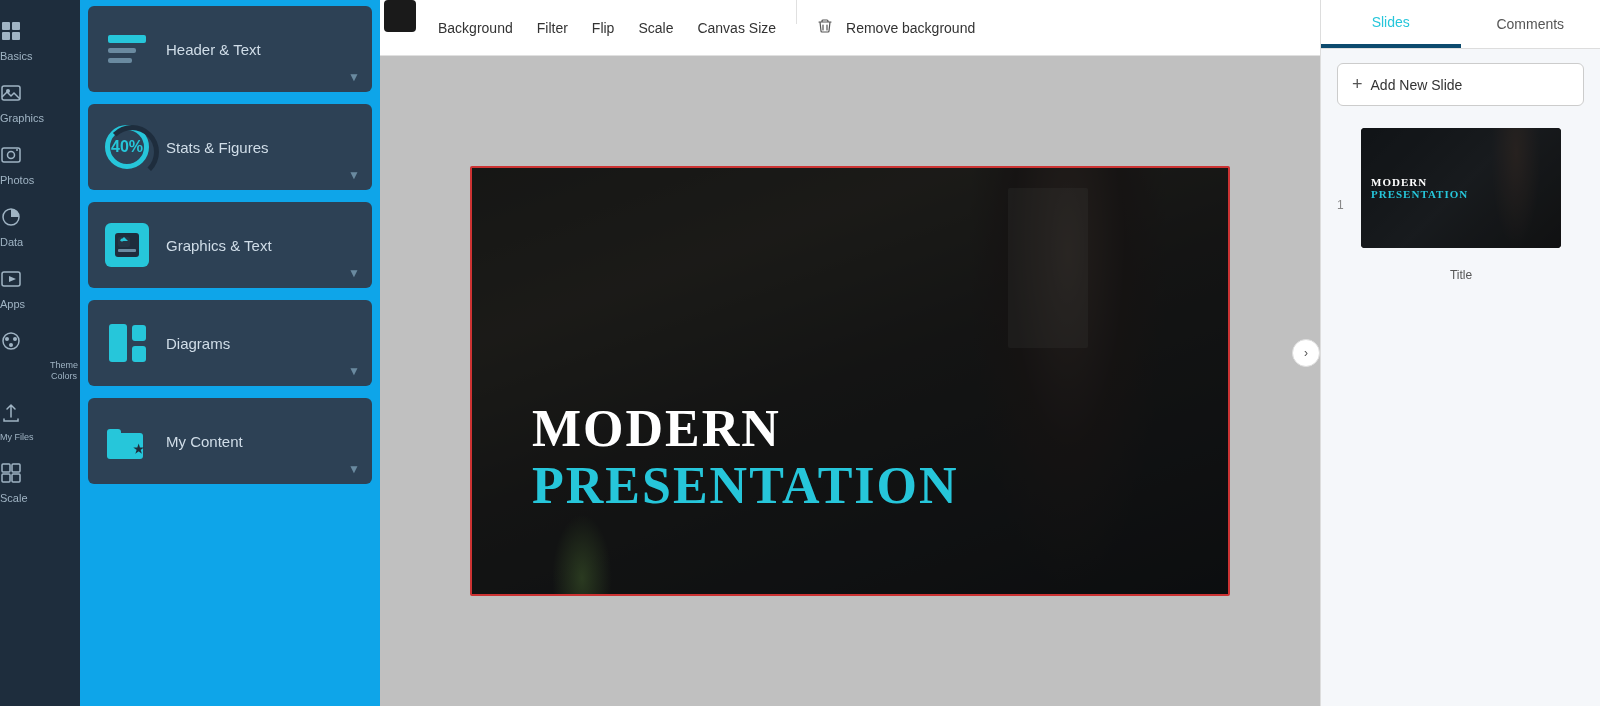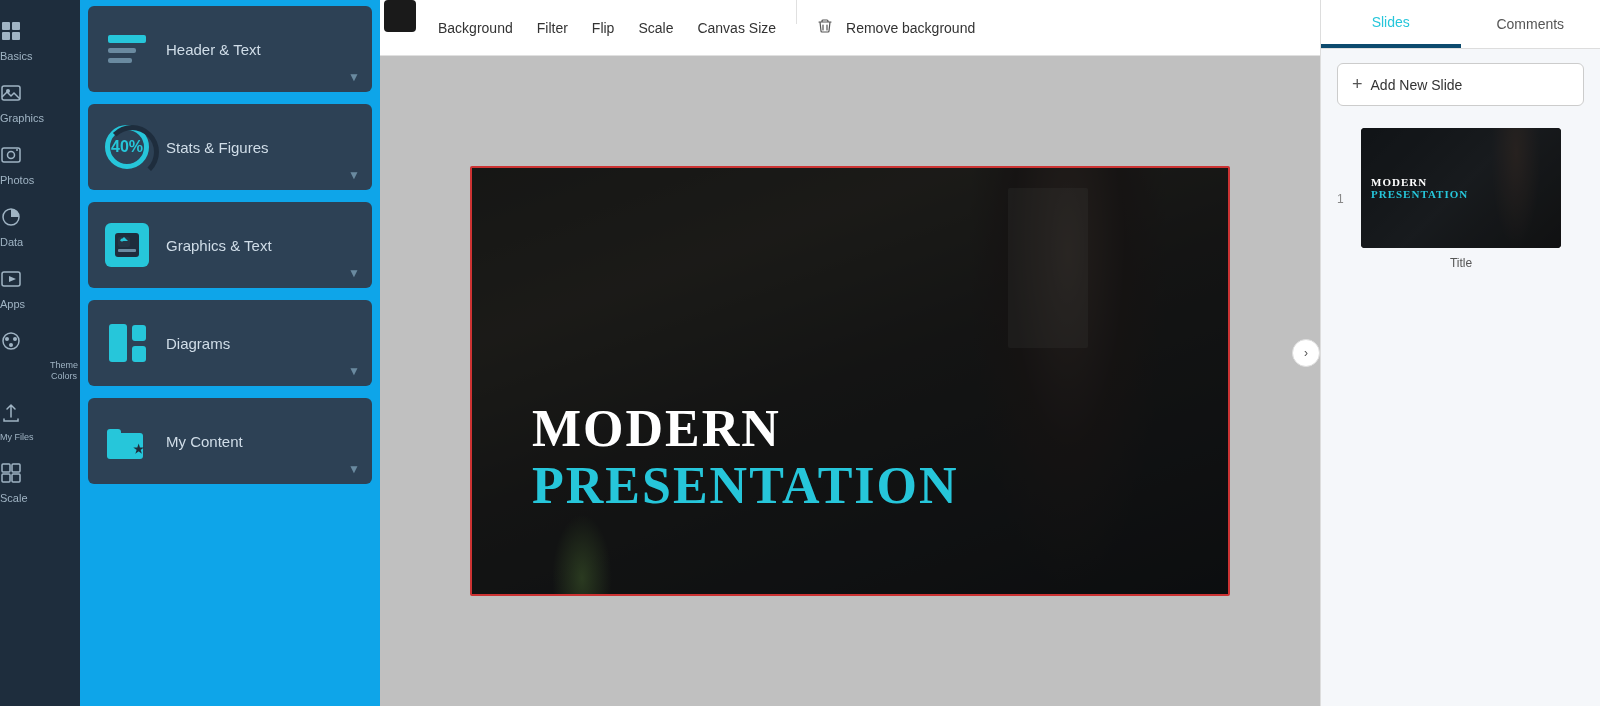--- a/index.html
+++ b/index.html
@@ -308,21 +308,21 @@
       font-size: 11px;
       font-weight: 700;
       color: #26c6da;
       font-family: Georgia, serif;
       letter-spacing: 1px;
     }
     .slide-thumb-label {
       text-align: center;
       font-size: 12px;
       color: #555;
-      margin-top: 4px;
+      margin-top: 16px;
     }
 
     
     .collapse-arrow {
       position: absolute;
       right: -14px;
       top: 50%;
       transform: translateY(-50%);
       background: #fff;
       border: 1px solid #ddd;

